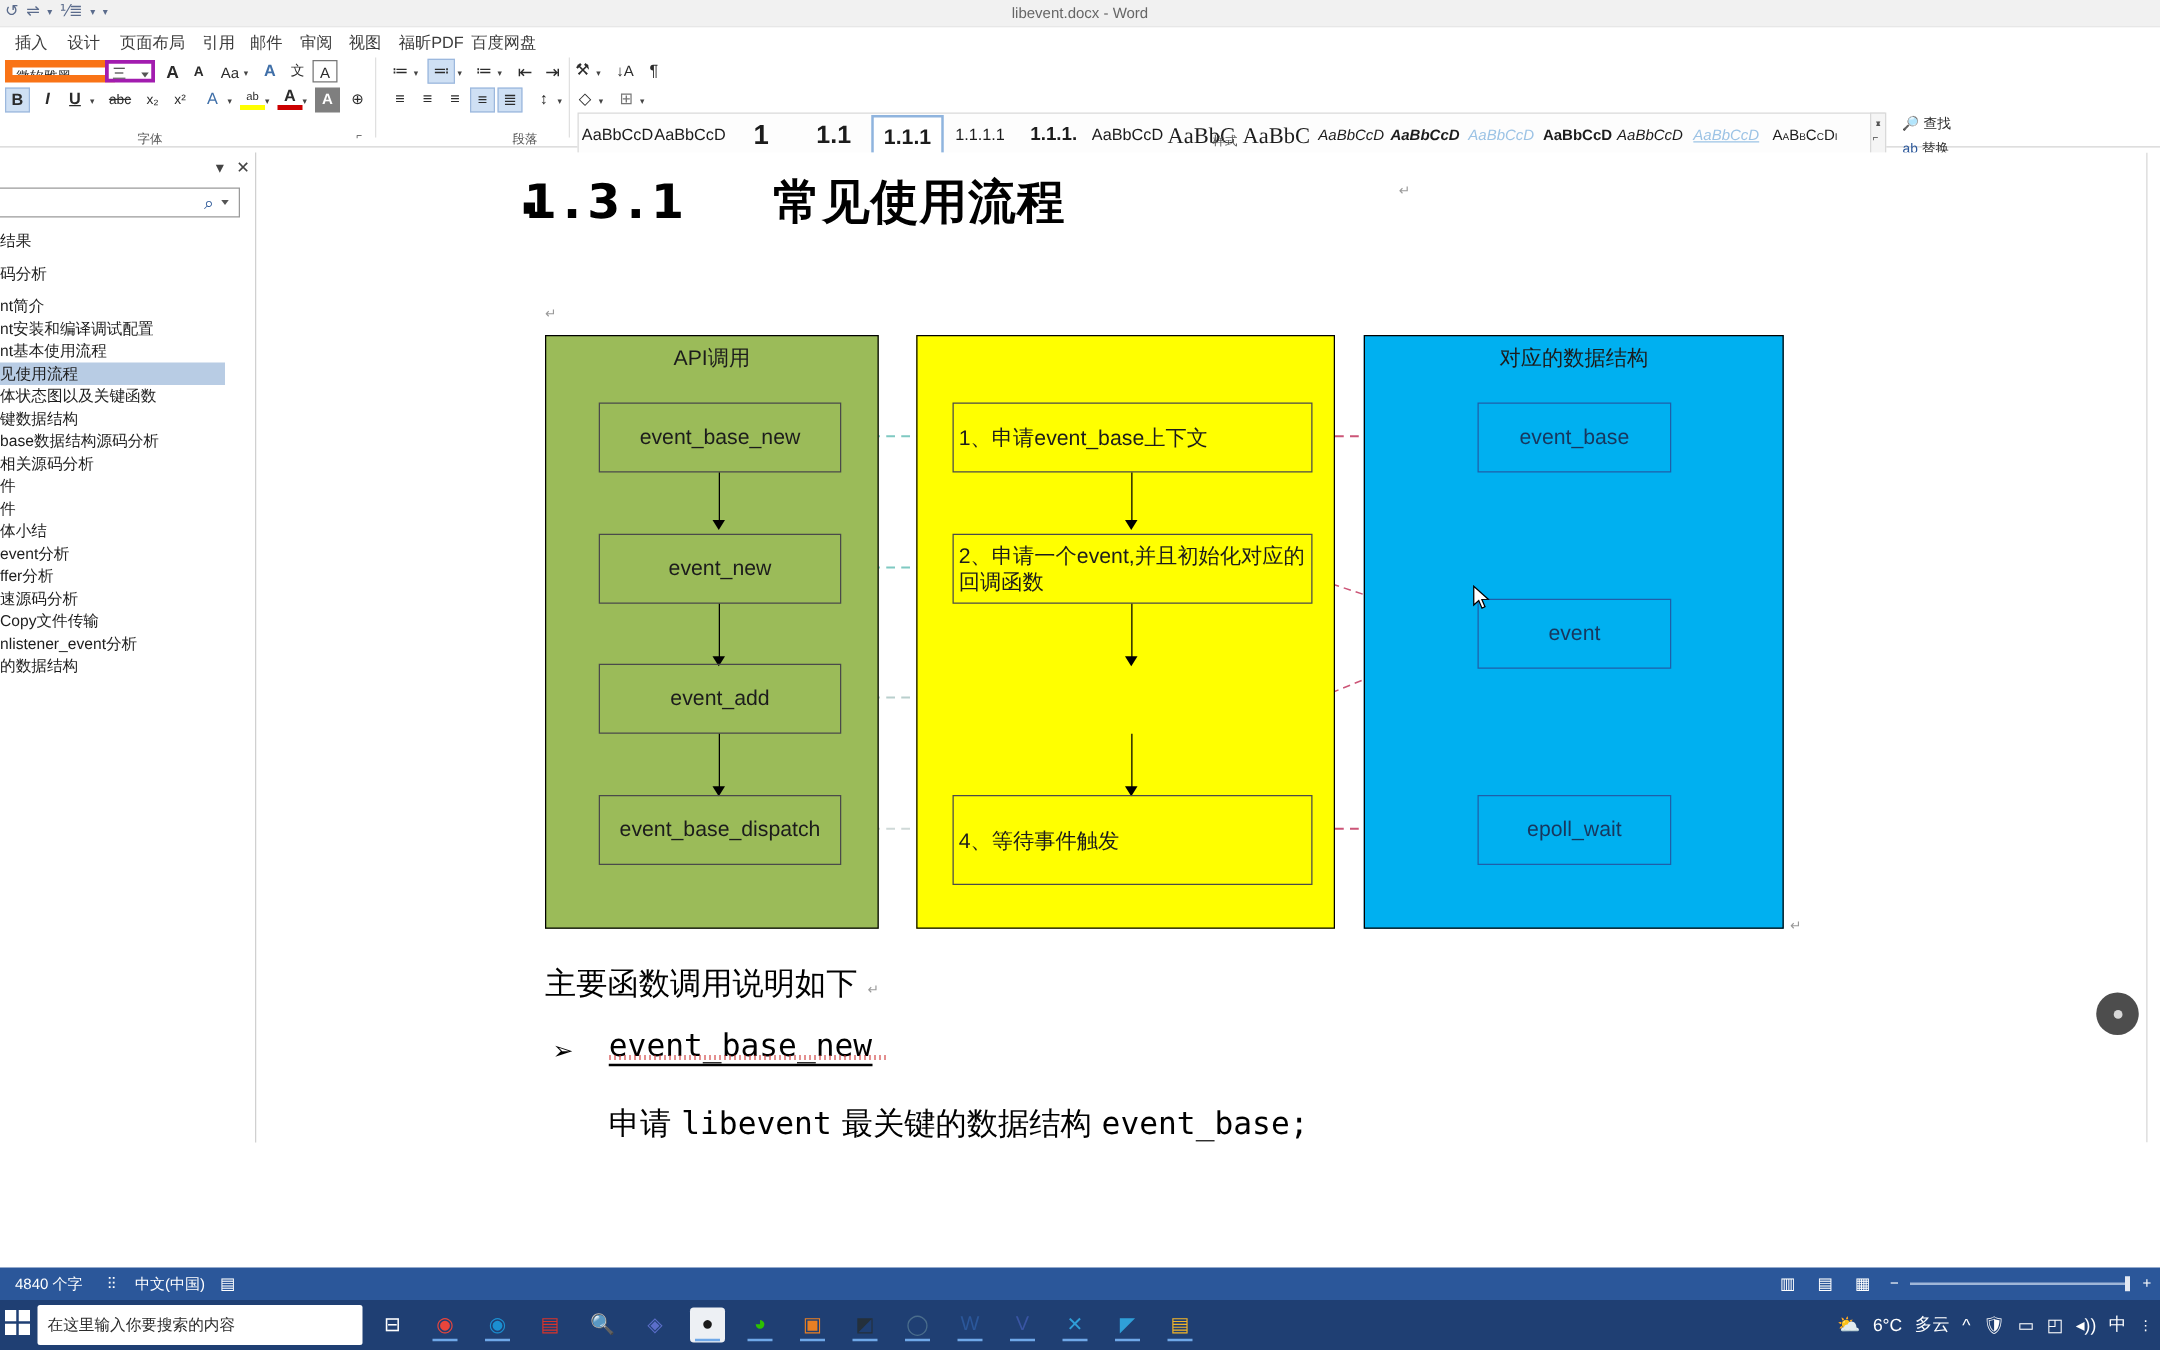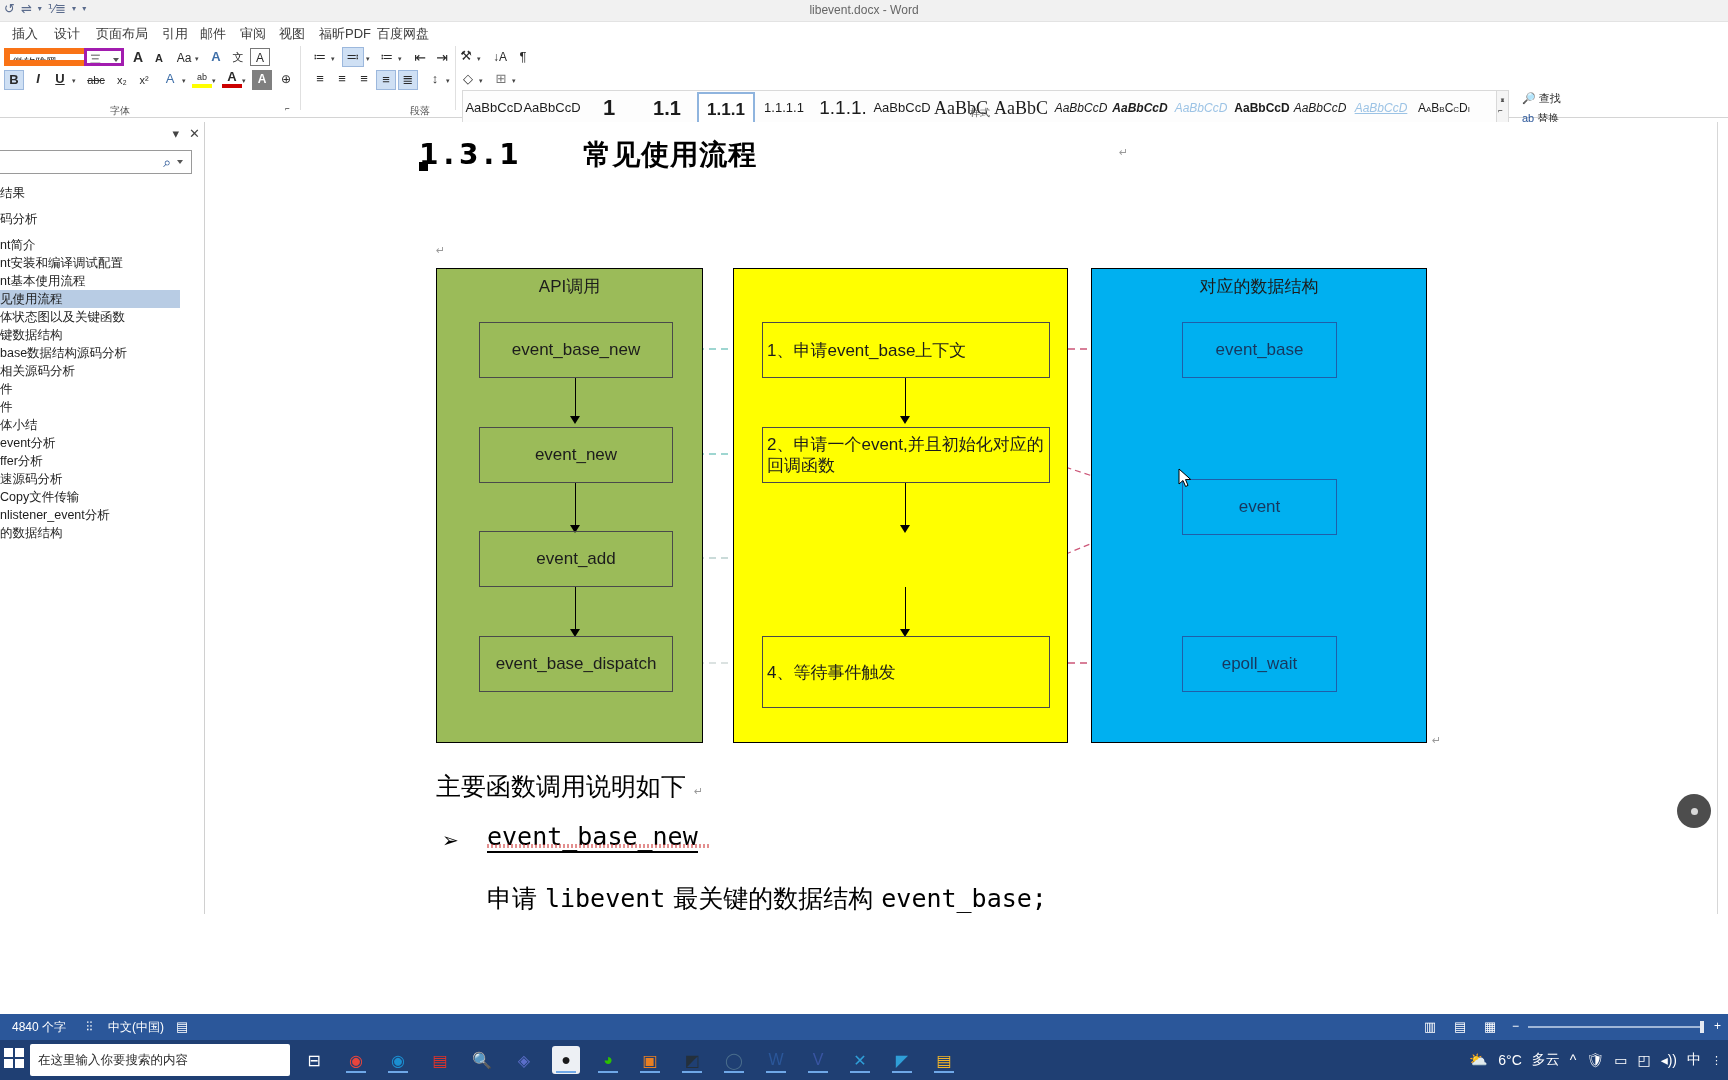--- a/index.html
+++ b/index.html
@@ -129,21 +129,21 @@
   .doc-outer {
     position: absolute; left: 206px; top: 122px; width: 1522px; height: 792px;
     background: #ffffff; overflow: hidden;
   }
   .page {
     position: absolute; left: 8px; top: 0; width: 1504px; height: 792px;
     background: #fff; border-right: 1px solid #d7d7d7;
   }
   .heading {
     position: absolute; left: 205px; top: 14px;
-    font-size: 28px; font-weight: bold; color: #000;
+    font-size: 38px; font-weight: bold; color: #000;
     font-family: "DejaVu Sans", sans-serif; letter-spacing: 1px;
     white-space: nowrap;
   }
   .heading .num { letter-spacing: 5px; }
   .bullet-dot {
     position: absolute; left: 205px; top: 40px; width: 9px; height: 9px; background: #000;
   }
   .pilcrow { position: absolute; font-size: 11px; color: #9a9a9a; }
 
   
@@ -343,21 +343,21 @@
         </div>
         <div class="style-item active" style="left: 234px; width: 58px;">
           <span class="prev" style="font-size: 17px; font-weight: bold;">1.1.1</span>
           <span class="nm">标题 3</span>
         </div>
         <div class="style-item" style="left: 292px; width: 58px;">
           <span class="prev" style="font-size: 13px;">1.1.1.1</span>
           <span class="nm">标题 4</span>
         </div>
         <div class="style-item" style="left: 350px; width: 60px;">
-          <span class="prev" style="font-size: 19px; font-weight: normal;">1.1.1.</span>
+          <span class="prev" style="font-size: 15px; font-weight: bold;">1.1.1.</span>
           <span class="nm">标题 5</span>
         </div>
         <div class="style-item" style="left: 410px; width: 58px;">
           <span class="prev">AaBbCcD</span>
           <span class="nm">标题 6</span>
         </div>
         <div class="style-item" style="left: 468px; width: 60px;">
           <span class="prev" style="font-size: 18px; font-family: &quot;Liberation Serif&quot;, serif;">AaBbC</span>
           <span class="nm">标题</span>
         </div>

